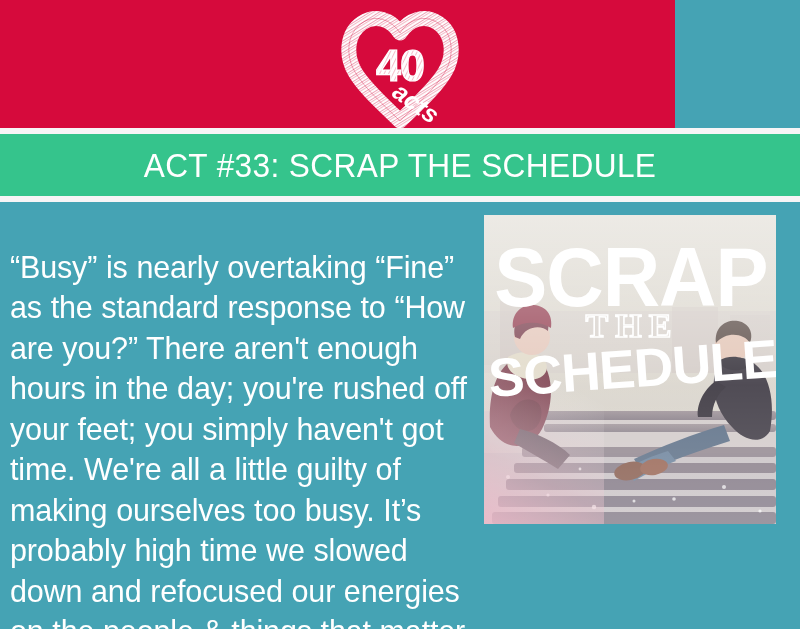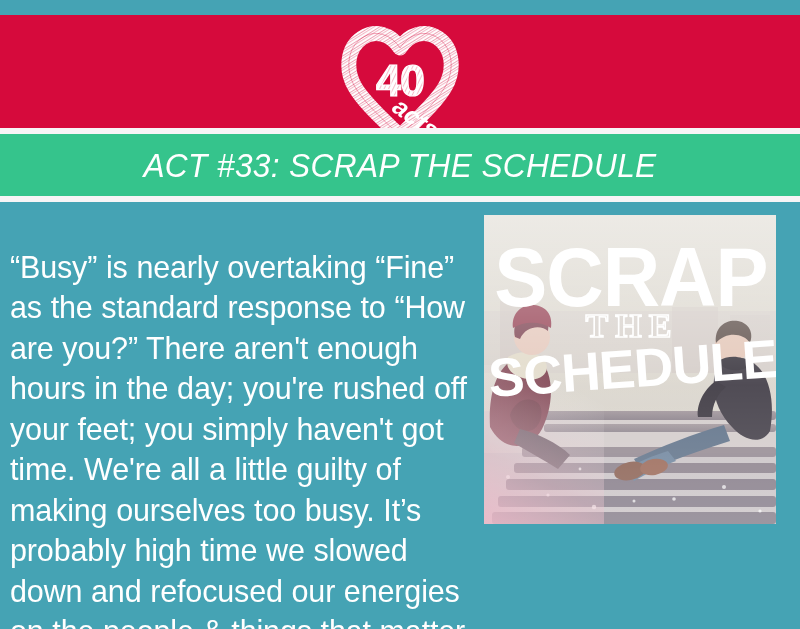--- a/index.html
+++ b/index.html
@@ -15,24 +15,23 @@
     width: 800px;
     height: 629px;
     overflow: hidden;
     background: #45a3b4;
   }
 
   
   .band-red {
     position: absolute;
     left: 0; top: 0;
-    width: 800px; height: 128px;
+    width: 675px; height: 128px;
     background: #d60a3c;
     overflow: hidden;
-    margin-top: 15px;
   }
   .gap-white-1 {
     position: absolute;
     left: 0; top: 128px;
     width: 800px; height: 6px;
     background: #f7f5f6;
   }
 
   
   .logo-wrap {
@@ -41,21 +40,20 @@
     width: 118px; height: 122px;
   }
   .logo-svg { display: block; width: 118px; height: 122px; }
 
   
   .band-green {
     position: absolute;
     left: 0; top: 134px;
     width: 800px; height: 62px;
     background: #35c48c;
-    font-style: italic;
   }
   .act-title {
     position: absolute;
     left: 0; top: 0;
     width: 800px; height: 62px;
     display: flex;
     align-items: center;
     justify-content: center;
     color: #ffffff;
     font-family: "Liberation Sans Narrow", "Liberation Sans", sans-serif;

